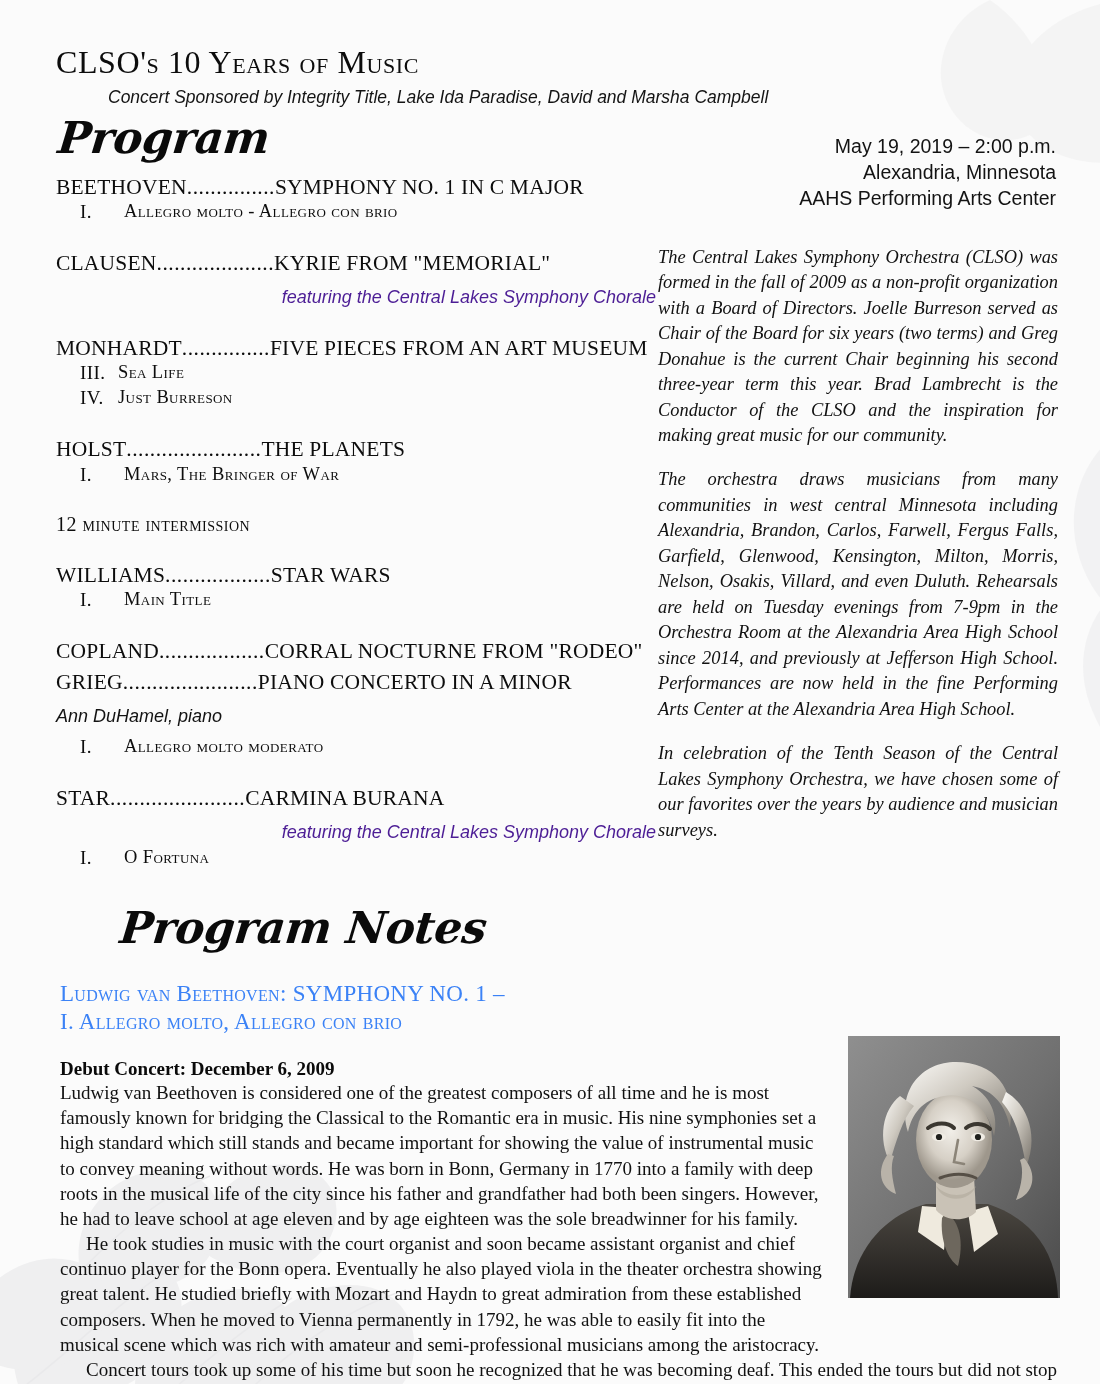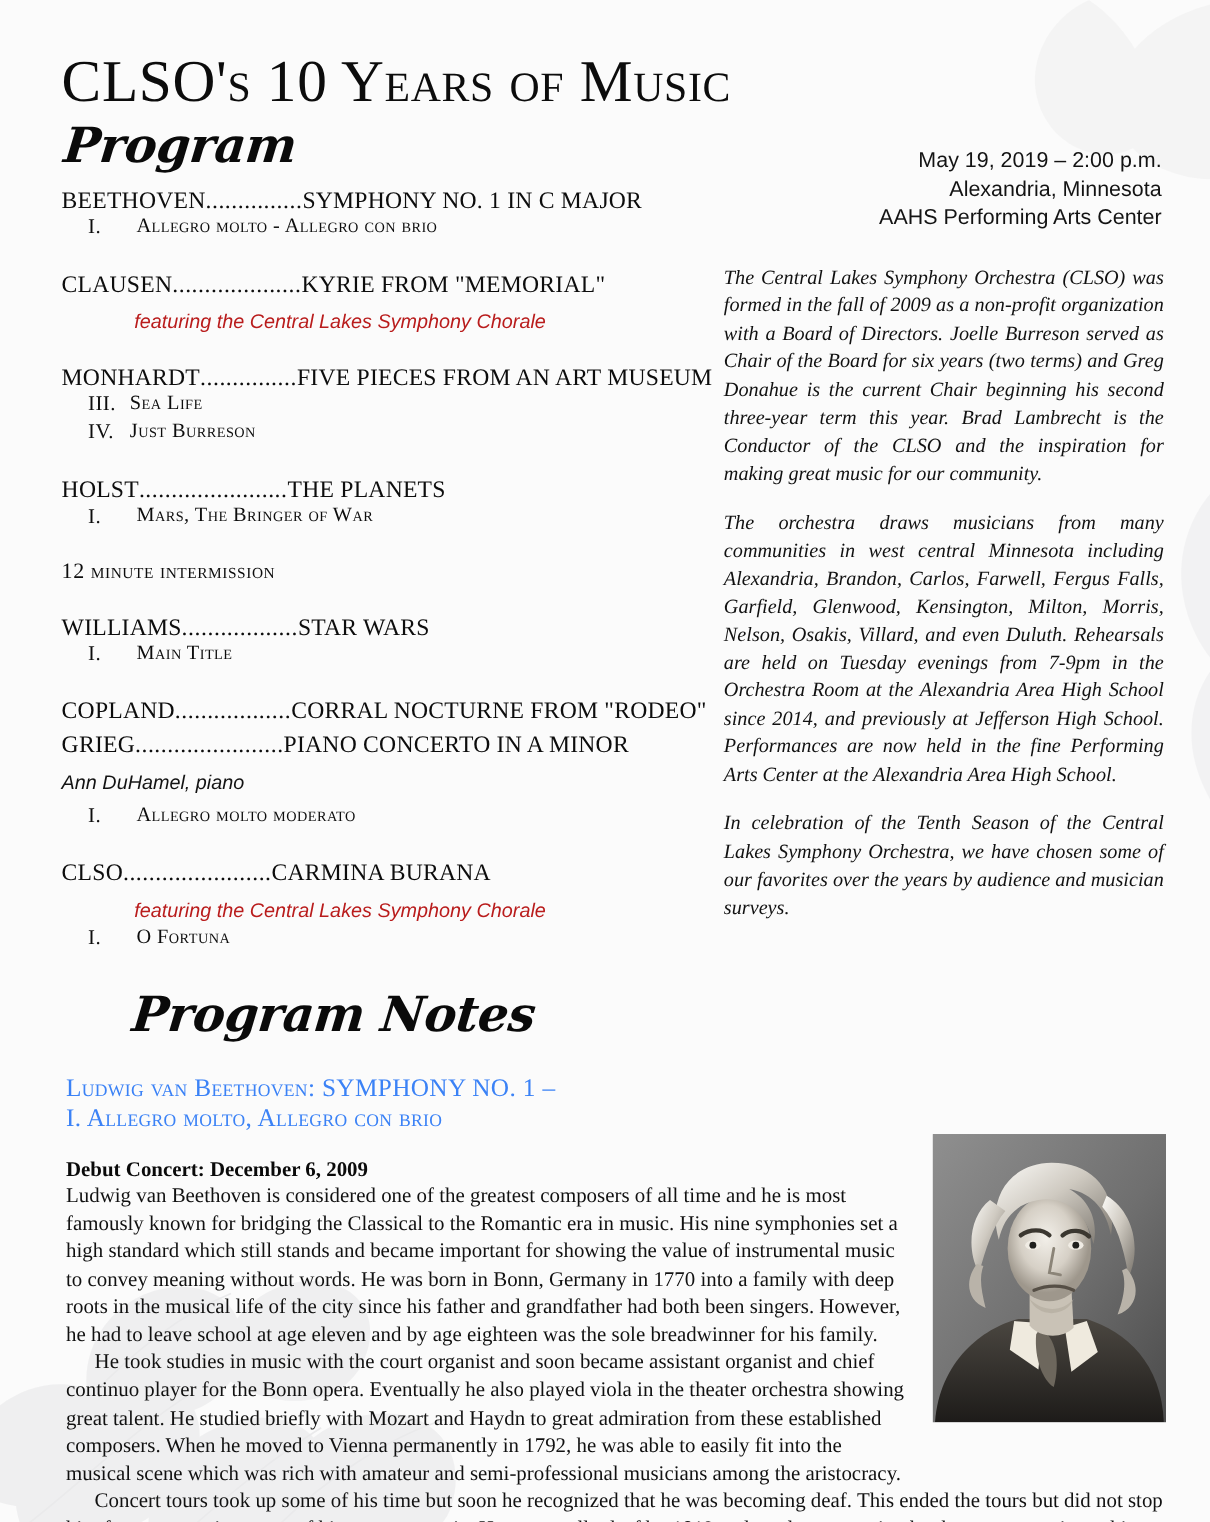--- a/index.html
+++ b/index.html
@@ -33,21 +33,21 @@
     width: 1100px;
     height: 1384px;
   }
 
   
   .masthead {
     padding: 46px 48px 0 56px;
   }
   .main-title {
     font-family: "Liberation Serif", serif;
-    font-size: 54px;
+    font-size: 32px;
     font-variant: small-caps;
     letter-spacing: 0.6px;
     line-height: 1.05;
     margin: 0;
     font-weight: normal;
     color: #0c0c0c;
   }
   .sponsor-line {
     font-family: "Liberation Sans", sans-serif;
     font-style: italic;
@@ -129,21 +129,22 @@
     font-size: 19px;
   }
   .movement.tight .numeral { width: 38px; flex: 0 0 38px; }
 
   .featuring {
     font-family: "Liberation Sans", sans-serif;
     font-style: italic;
     font-size: 18px;
     margin-left: 66px;
     line-height: 1.3;
-    color: #b91c1c;
+    color: #4c1d95;
+    text-align: right;
   }
   .soloist {
     font-family: "Liberation Sans", sans-serif;
     font-style: italic;
     font-size: 18px;
     line-height: 1.3;
     color: #131313;
   }
   .intermission {
     font-size: 20px;
@@ -241,20 +242,21 @@
   <g fill="#efefef">
     <path d="M360 0 C290 10 240 60 255 110 C268 154 330 170 360 160 Z"></path>
     <path d="M230 0 C185 20 165 75 195 115 C220 148 270 148 285 120 C300 90 275 30 230 0 Z"></path>
   </g>
 </svg>
 
 <div class="page">
 
   <div class="masthead">
     <h1 class="main-title">CLSO's 10 Years of Music</h1>
+    <div class="sponsor-line">Concert Sponsored by Integrity Title, Lake Ida Paradise, David and Marsha Campbell</div>
   </div>
 
   <div class="event-details">
     <div>May 19, 2019 – 2:00 p.m.</div>
     <div>Alexandria, Minnesota</div>
     <div>AAHS Performing Arts Center</div>
   </div>
 
   <div id="program-heading-wrap">
     <span class="script-head">Program</span>
@@ -301,21 +303,21 @@
         <div class="gap-xs"></div>
         <div class="work-line"><span class="composer">GRIEG</span><span class="leader">.......................</span><span class="title">PIANO CONCERTO IN A MINOR</span></div>
         <div class="gap-sm"></div>
         <div class="soloist">Ann DuHamel, piano</div>
         <div class="gap-xs"></div>
         <div class="movement">
           <span class="numeral">I.</span>
           <span>Allegro molto moderato</span>
         </div>
         <div class="gap-lg"></div>
-        <div class="work-line"><span class="composer">CLSO</span><span class="leader">.......................</span><span class="title">CARMINA BURANA</span></div>
+        <div class="work-line"><span class="composer">STAR</span><span class="leader">.......................</span><span class="title">CARMINA BURANA</span></div>
         <div class="gap-sm"></div>
         <div class="featuring">featuring the Central Lakes Symphony Chorale</div>
         <div class="movement">
           <span class="numeral">I.</span>
           <span>O Fortuna</span>
         </div>
       </div>
 
     <div class="about-col" id="about-column">
         <p class="about-para">The Central Lakes Symphony Orchestra (CLSO) was formed in the fall of 2009 as a non-profit organization with a Board of Directors.  Joelle Burreson served as Chair of the Board for six years (two terms) and Greg Donahue is the current Chair beginning his second three-year term this year.  Brad Lambrecht is the Conductor of the CLSO and the inspiration for making great music for our community.</p>

